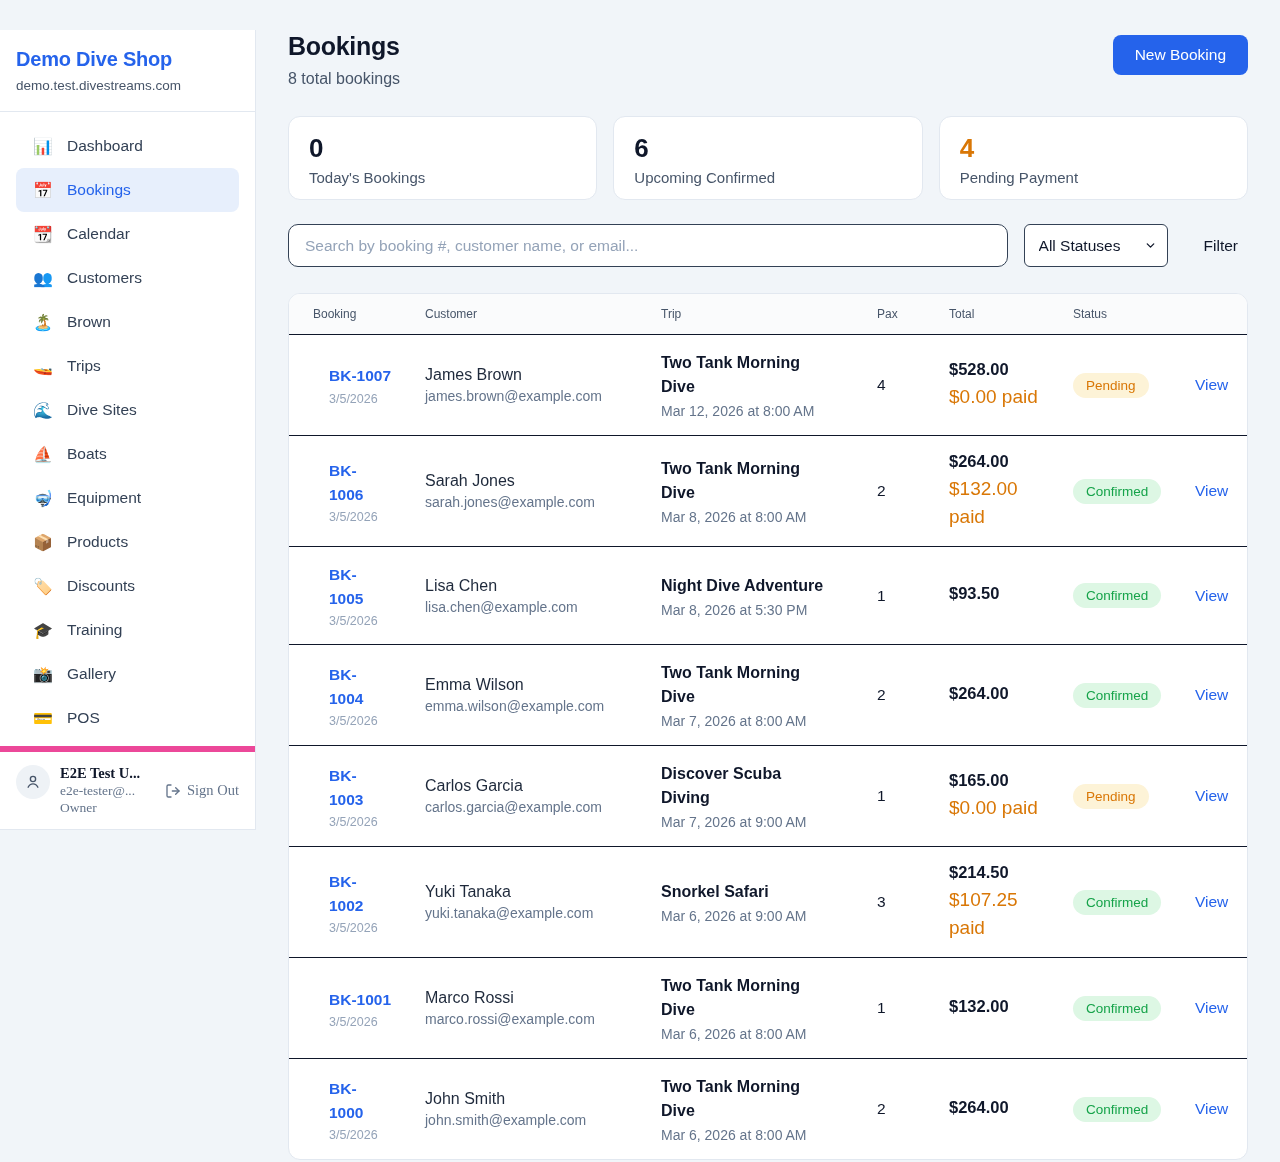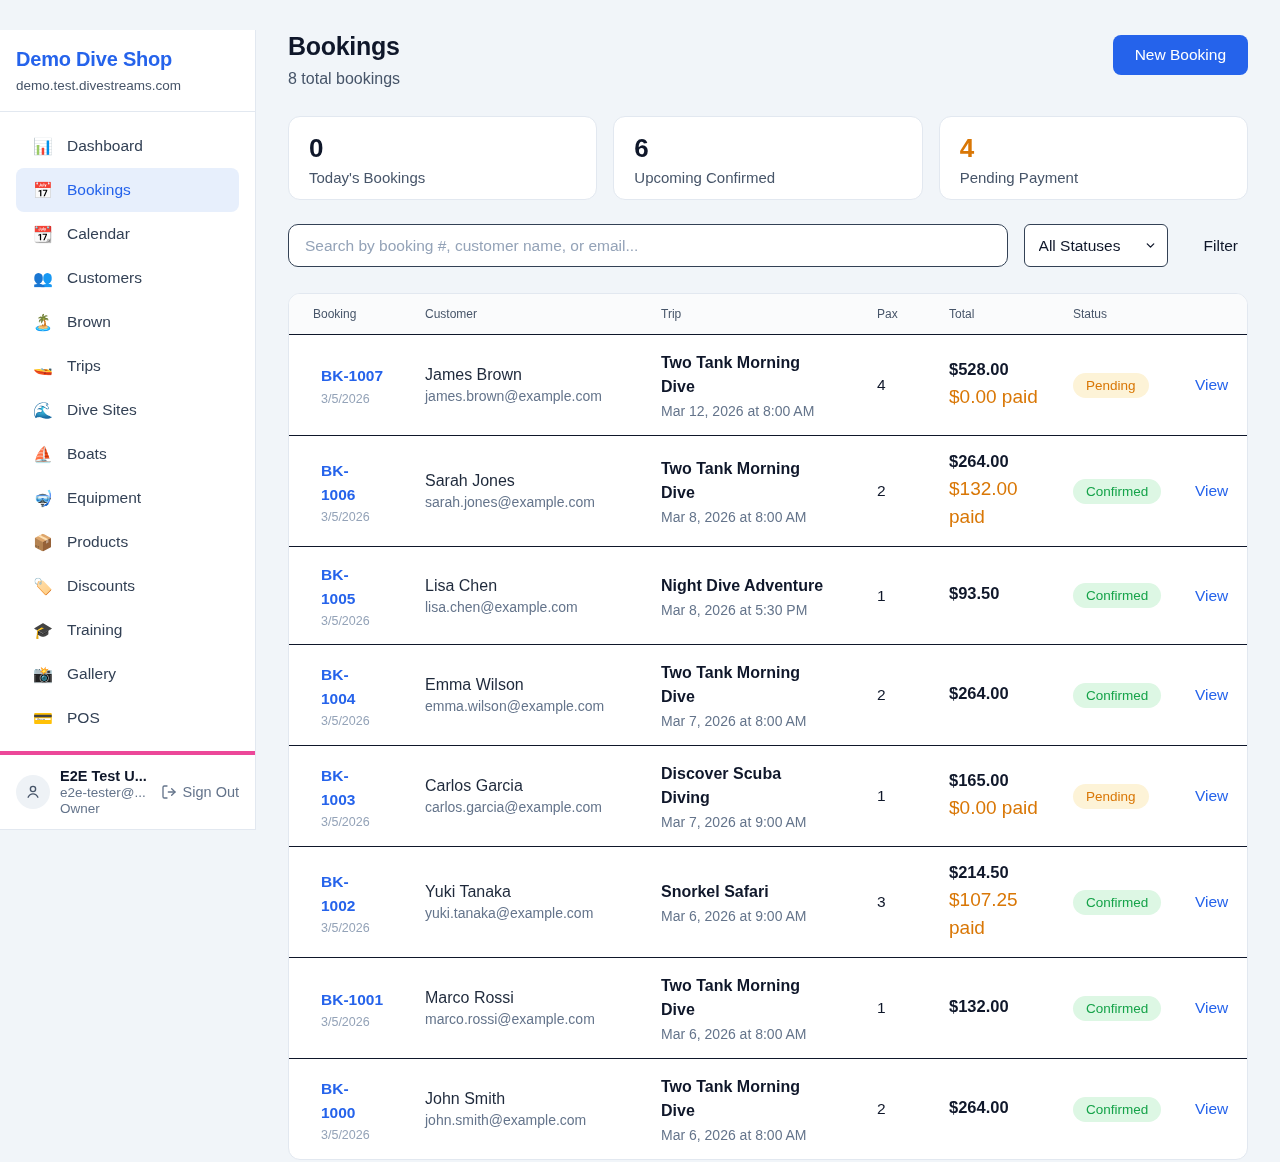--- a/index.html
+++ b/index.html
@@ -24,22 +24,22 @@
   .side-sub { margin-top:7px; font-size:13.5px; color:#475569; }
   .nav { padding:12px 16px 0; }
   .nav-item {
     display:flex; align-items:center; gap:13px;
     height:44px; padding:0 16px; border-radius:8px;
     font-size:15.5px; color:#334155; cursor:pointer;
   }
   .nav-item .nav-icon { width:22px; font-size:16px; text-align:center; flex:none; }
   .nav-item.active { background:#e7effc; color:#2563eb; font-weight:500; }
   .user-sec {
-    margin-top:auto; border-top:4px solid #ec4899;
-    padding:13px 16px; display:flex; align-items:center; gap:10px;
+    margin-top:auto; border-top:6px solid #ec4899;
+    padding:13px 16px; display:flex; gap:10px;font-family:Liberation Serif, serif;
   }
   .avatar {
     width:34px; height:34px; border-radius:50%; background:#eef2f6;
     display:flex; align-items:center; justify-content:center; flex:none;
   }
   .user-info { min-width:0; width:102px; }
   .user-name { font-size:14.5px; font-weight:700; color:#0f172a; white-space:nowrap; }
   .user-email, .user-role { font-size:13.5px; color:#64748b; margin-top:1px; white-space:nowrap; }
   .signout {
     margin-left:auto; display:flex; align-items:center; gap:6px;
@@ -93,21 +93,21 @@
   }
   table { width:100%; border-collapse:collapse; table-layout:fixed; }
   col.c1{width:120px} col.c2{width:236px} col.c3{width:216px} col.c4{width:72px}
   col.c5{width:124px} col.c6{width:122px} col.c7{width:68px}
   thead th {
     background:#fafbfc; text-align:left; font-size:12px; font-weight:500;
     color:#475569; padding:13px 16px; border-bottom:1px solid #0f172a;
   }
   thead th:first-child { padding-left:24px; }
   tbody td { padding:16px; vertical-align:middle; }
-  tbody td:first-child { padding-left:32px; }
+  tbody td:first-child { padding-left:40px; }
   tbody tr + tr td { border-top:1px solid #0f172a; }
   .bk-link { color:#2563eb; font-size:15.5px; font-weight:600; text-decoration:none; white-space:pre-line; line-height:1.55; display:inline-block; cursor:pointer; }
   .bk-date { font-size:12.5px; color:#94a3b8; margin-top:3px; }
   .cust-name { font-size:16px; color:#1e293b; }
   .cust-email { font-size:14px; color:#64748b; margin-top:4px; }
   .trip-name { font-size:16px; font-weight:600; color:#0f172a; white-space:pre-line; line-height:1.5; }
   .trip-time { font-size:14px; color:#64748b; margin-top:4px; }
   .pax-cell { font-size:15.5px; color:#0f172a; }
   .total-amt { font-size:16.5px; font-weight:700; color:#0f172a; }
   .total-paid { font-size:19px; font-weight:500; color:#d97706; margin-top:4px; white-space:pre-line; line-height:1.45; }

